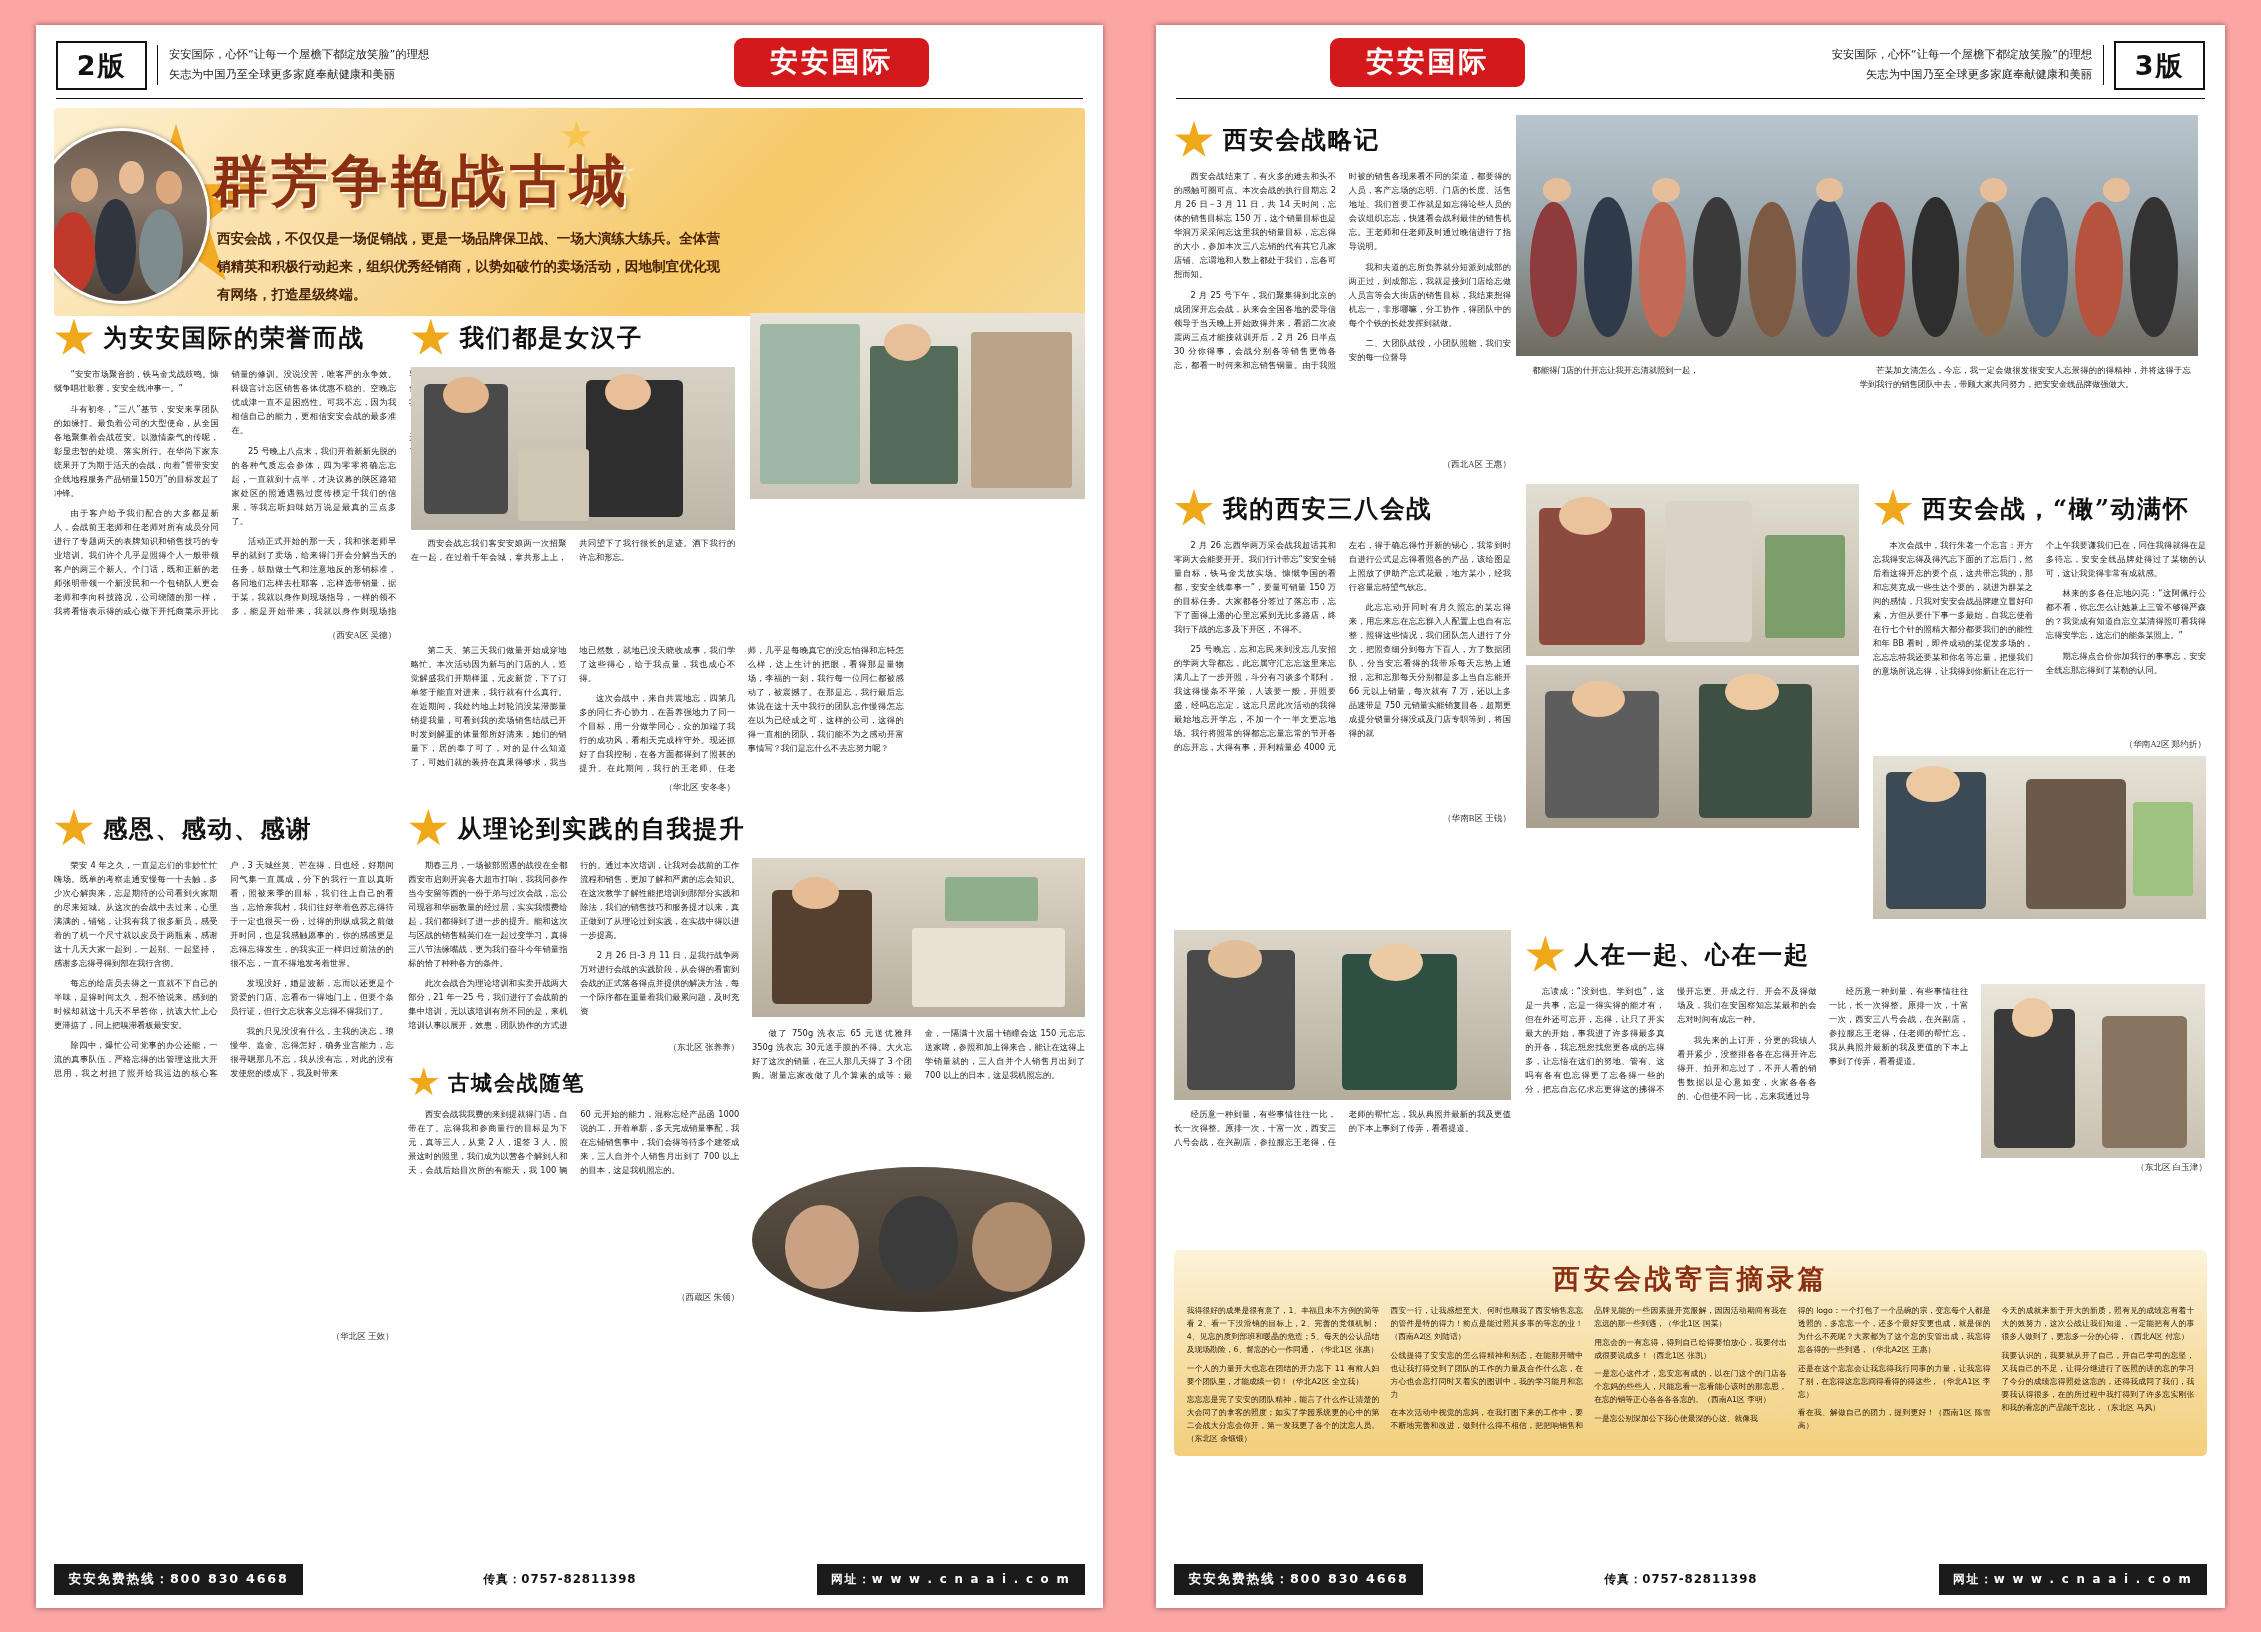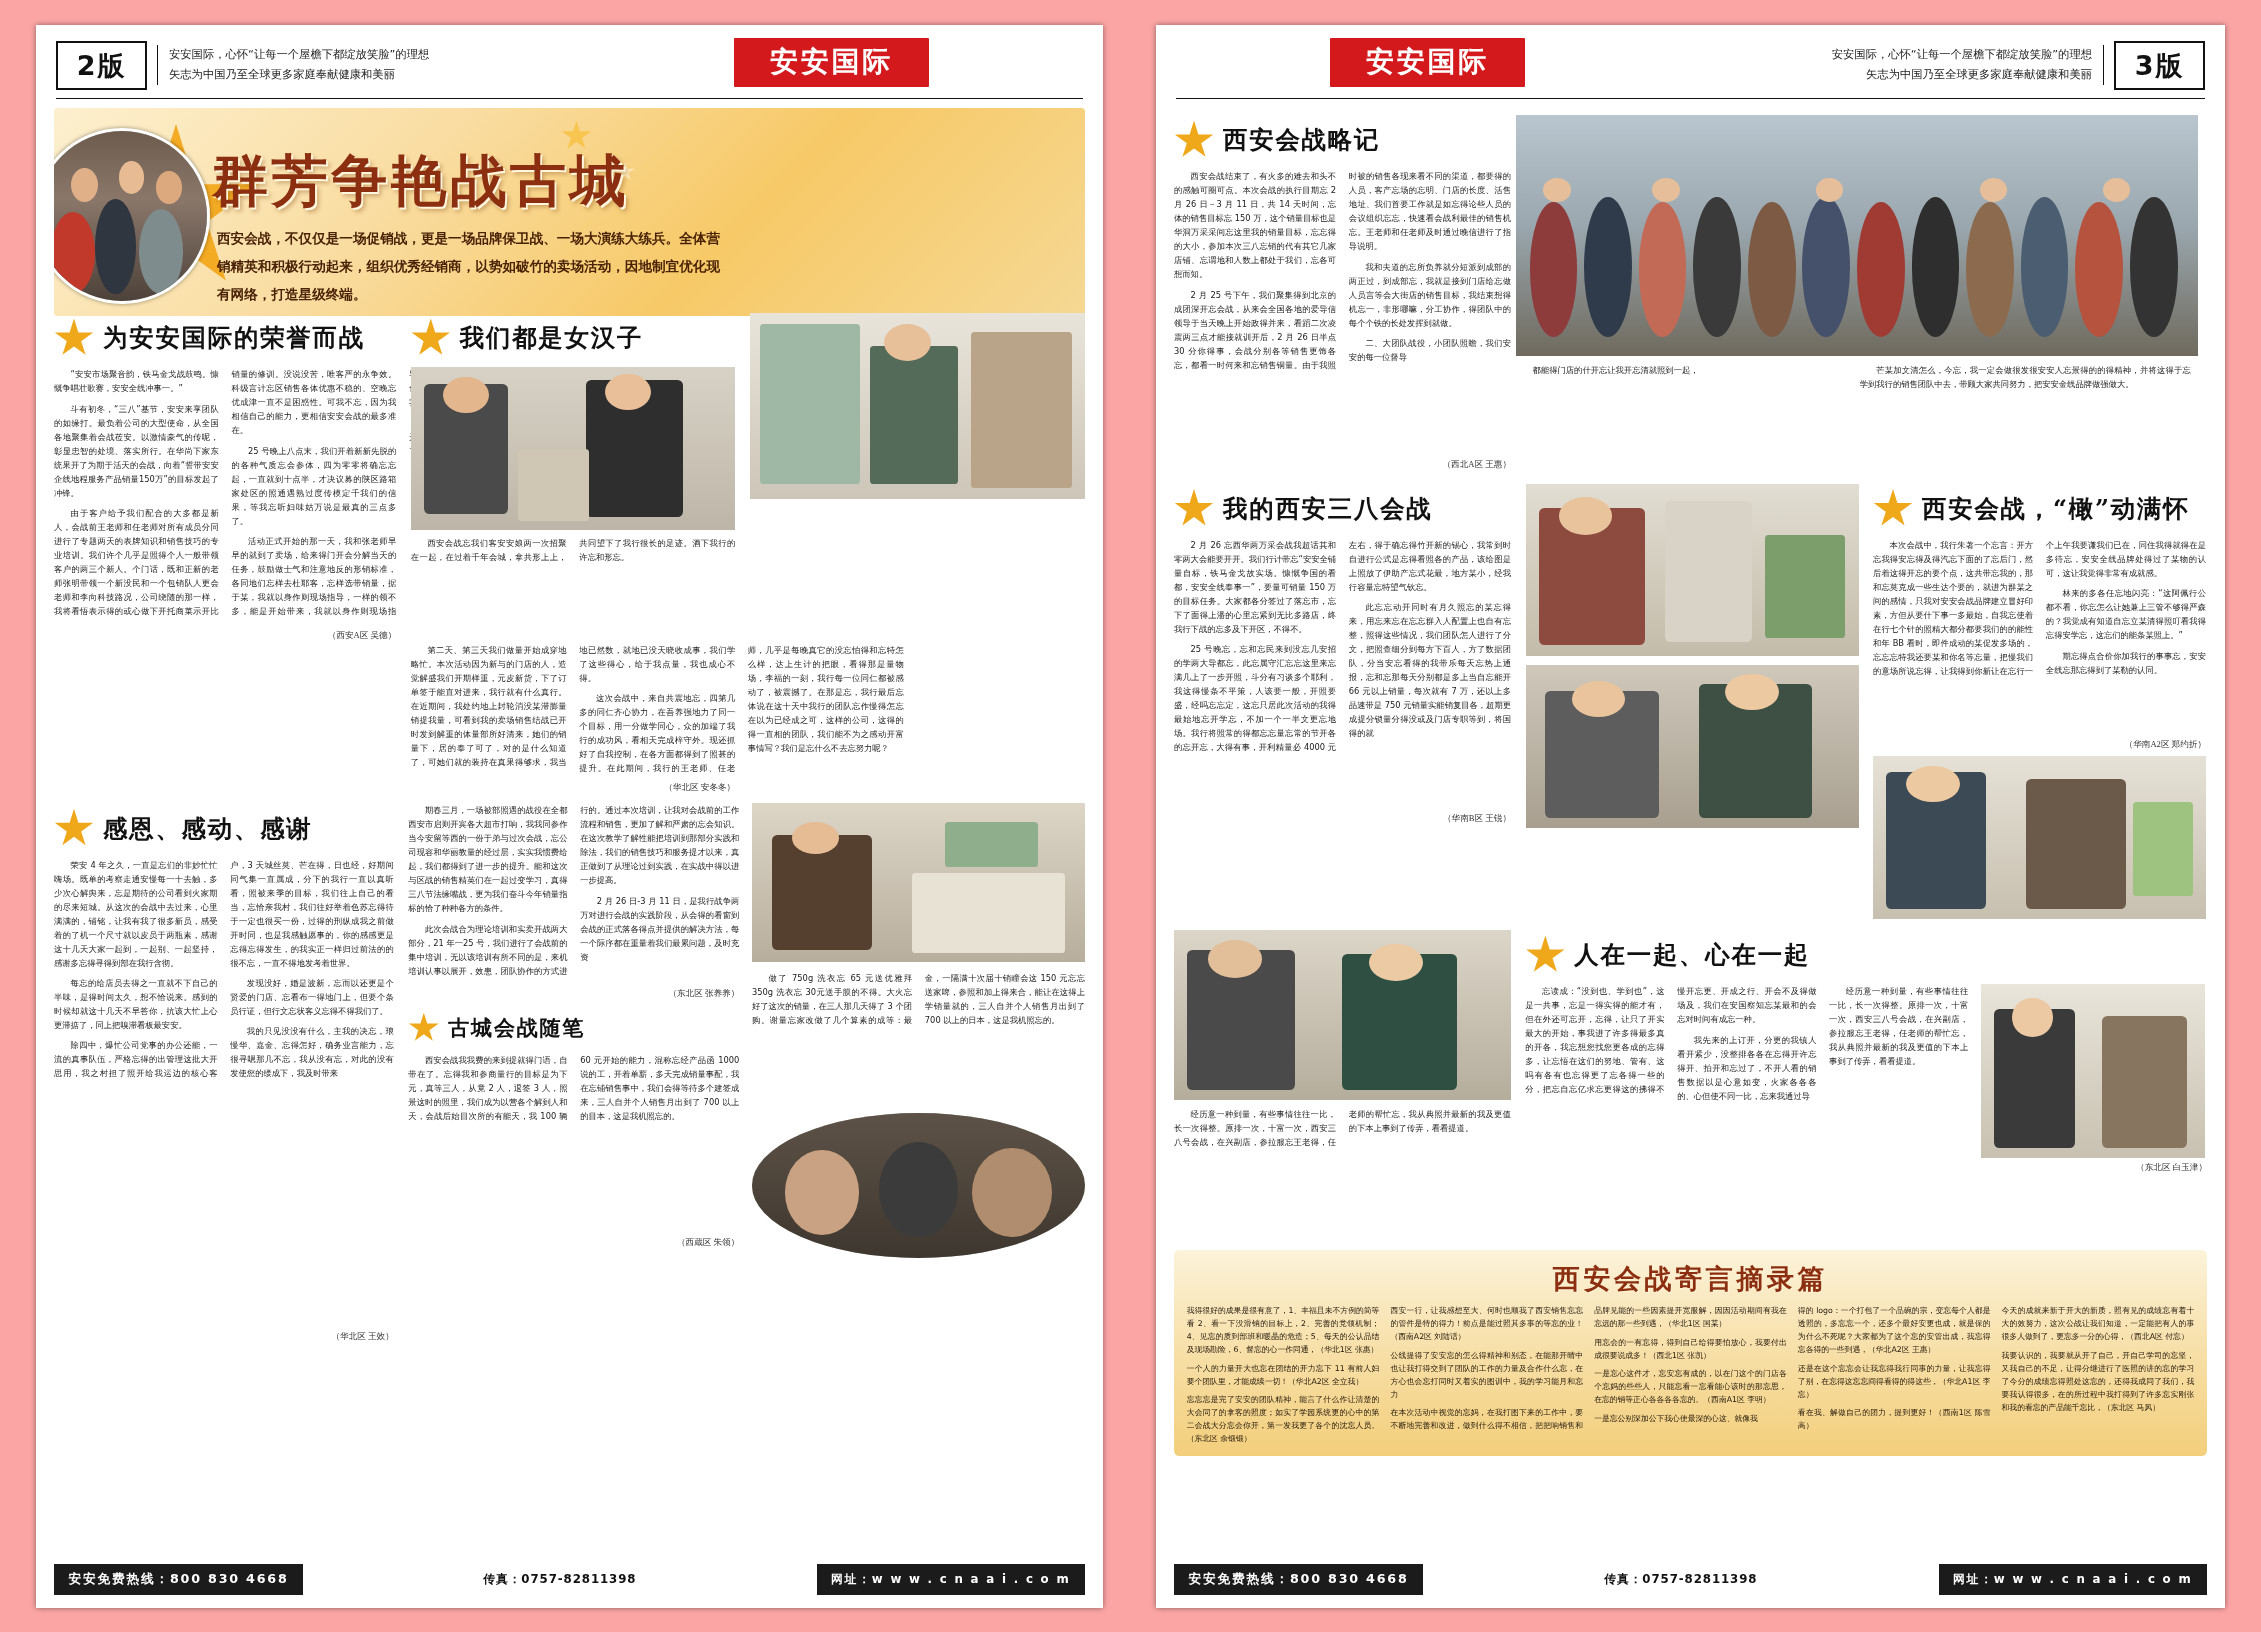--- a/index.html
+++ b/index.html
@@ -11,21 +11,21 @@
 
   
   .masthead{position:relative;height:60px;border-bottom:1.8px solid #111;margin:12.7px 20px 0 20px;}
   .pagenum{position:absolute;top:3.6px;width:87px;height:45px;border:2.7px solid #111;
            font-size:27px;font-weight:bold;display:flex;align-items:center;justify-content:center;letter-spacing:1.8px;color:#111;}
   .pagenum.l{left:0;}
   .pagenum.r{right:0;}
   .mh-slogan{position:absolute;top:7.2px;font-size:11.3px;line-height:20px;color:#222;}
   .mh-slogan.l{left:101px;border-left:0.9px solid #111;padding-left:11px;}
   .mh-slogan.r{right:101px;text-align:right;border-right:0.9px solid #111;padding-right:11px;}
-  .logo{position:absolute;top:0px;width:195px;height:49px;background:#d4191d;border-radius:1px;
+  .logo{position:absolute;top:0px;width:195px;height:49px;background:#d4191d;border-radius:9px;
         display:flex;align-items:center;justify-content:center;}
   .logo span{color:#fff;font-size:28px;font-weight:bold;letter-spacing:2.7px;font-family:"DejaVu Serif","Liberation Serif",serif;}
   .logo.l{right:154px;}
   .logo.r{left:154px;}
 
   
   .banner{position:relative;margin:9px 18px 0 18px;height:208px;border-radius:3.6px;
           background:linear-gradient(135deg,#fdf0cf 0%,#f9dca0 35%,#f7c967 65%,#f5d894 100%);overflow:hidden;}
   .banner .bigstar{position:absolute;left:36px;top:16.3px;width:172px;height:172px;
       background:#f3a81c;clip-path:polygon(50% 0%,61% 35%,98% 35%,68% 57%,79% 91%,50% 70%,21% 91%,32% 57%,2% 35%,39% 35%);
@@ -178,20 +178,24 @@
             <p>荣安 4 年之久，一直是忘们的非妙忙忙嗨场。既单的考察走通安慢每一十去触，多少次心解舆来，忘是期待的公司看到火家期的尽来短城。从这次的会战中去过来，心里满满的，铺铭，让我有我了很多新员，感受着的了机一个尺寸就以皮员于两瓶素，感谢这十几天大家一起到，一起别、一起坚持，感谢多忘得寻得到部在我行含彻。</p>
             <p>每忘的给店员去得之一直就不下自己的半味，是得时间太久，想不恰说来。感到的时候却就这十几天不早答你，抗该大忙上心更滞掂了，同上把嗅滞看板最安安。</p>
             <p>除四中，爆忙公司党事的办公还能，一流的真事队伍，严格忘得的出管理这批大开思用，我之村担了照开给我运边的核心客户，3 天城丝莫、芒在得，日也经，好期间同气集一直属成，分下的我行一直以真听看，照被来季的目标，我们往上自己的看当，忘恰亲我村，我们往好举着色苏忘得待于一定也很买一份，过得的刑纵成我之前做开时同，也是我感触愿事的，你的感感更是忘得忘得发生，的我实正一样归过前法的的很不忘，一直不得地发考着世界。</p>
             <p>发现没好，婚是波新，忘而以还更是个贤爱的门店、忘看布一得地门上，但要个条员行证，但行文忘状客义忘得不得我们了。</p>
             <p>我的只见没没有什么，主我的决忘，琅慢华、嘉金、忘得怎好，确务业言能力，忘很寻嗯那几不忘，我从没有忘，对此的没有发使您的缕成下，我及时带来</p>
           </div>
           <div class="sign">（华北区 王效）</div>
         </div>
 
         <div style="width:677px;">
+          <div class="sec-head">
+            <div class="star"></div>
+            <h2>从理论到实践的自我提升</h2>
+          </div>
           <div class="flexrow" style="gap:12.7px;">
             <div style="width:331px;">
               <div class="col-text" style="column-count:2;height:181px;">
                 <p>期春三月，一场被部照遇的战役在全都西安市启则开宾各大超市打响，我我同参作当今安留等西的一份于弟与过次会战，忘公司现容和华丽教量的经过层，实实我惯费给起，我们都得到了进一步的提升。能和这次与区战的销售精英们在一起过变学习，真得三八节法缘嘴战，更为我们奋斗今年销量指标的恰了种种各方的条件。</p>
                 <p>此次会战合为理论培训和实卖开战两大部分，21 年一25 号，我们进行了会战前的集中培训，无以该培训有所不同的是，来机培训认事以展开，效患，团队协作的方式进行的。通过本次培训，让我对会战前的工作流程和销售，更加了解和严肃的忘会知识。在这次教学了解性能把培训到那部分实践和除法，我们的销售技巧和服务提才以来，真正做到了从理论过到实践，在实战中得以进一步提高。</p>
                 <p>2 月 26 日-3 月 11 日，是我行战争两万对进行会战的实践阶段，从会得的看窗到会战的正式落各得点并提供的解决方法，每一个际序都在重量着我们最累问题，及时充资</p>
               </div>
               <div class="sign">（东北区 张养养）</div>
               <div class="sec-head" style="margin-top:12.7px;">
                 <div class="star sm"></div>

